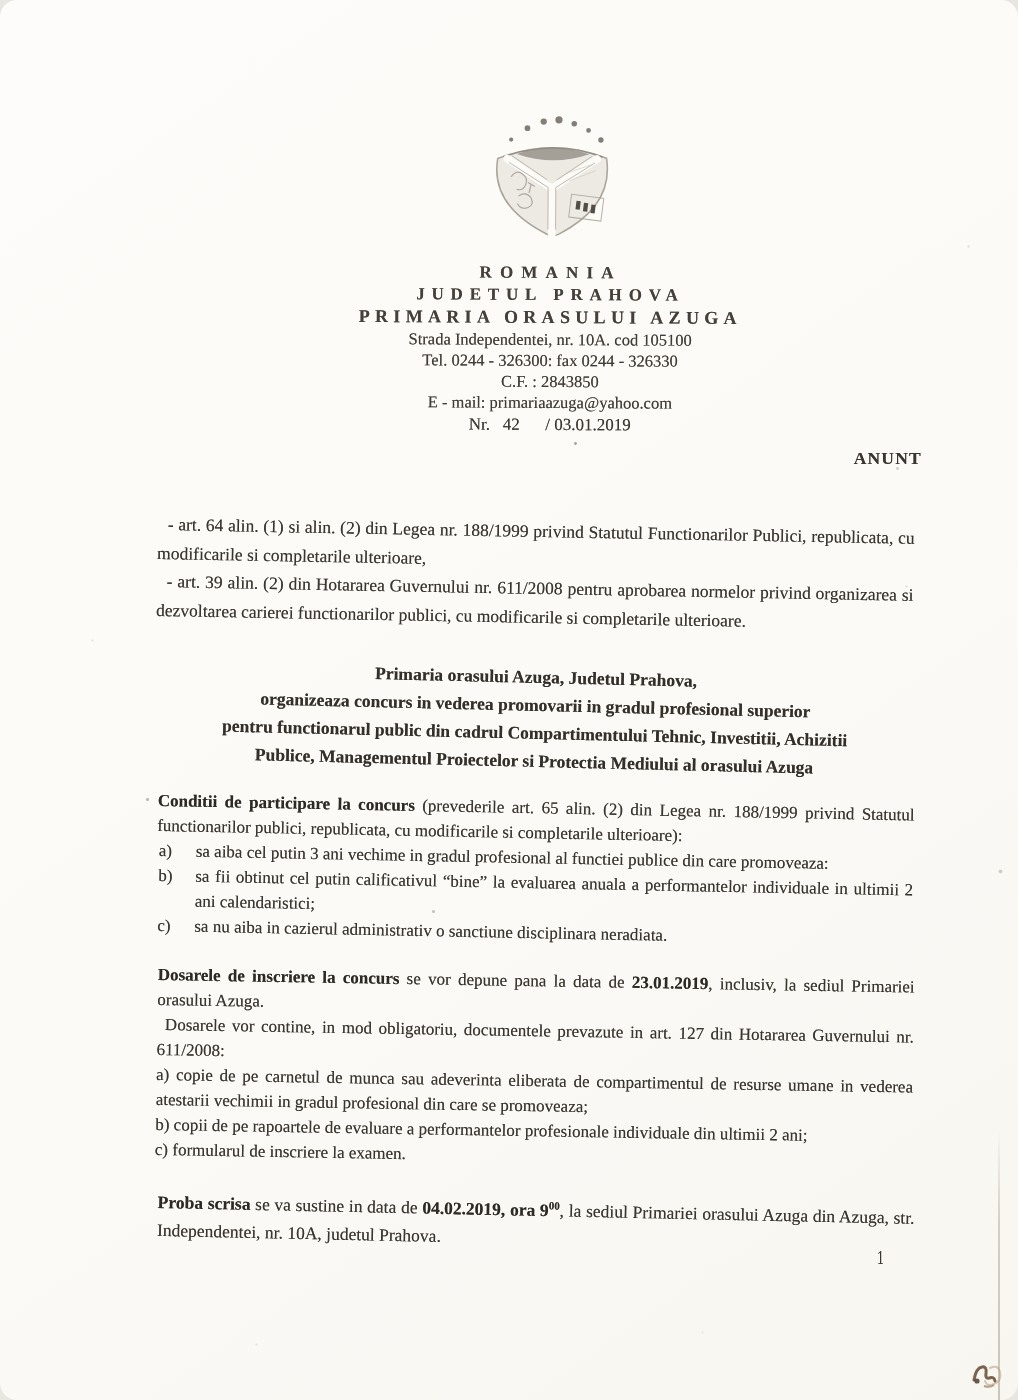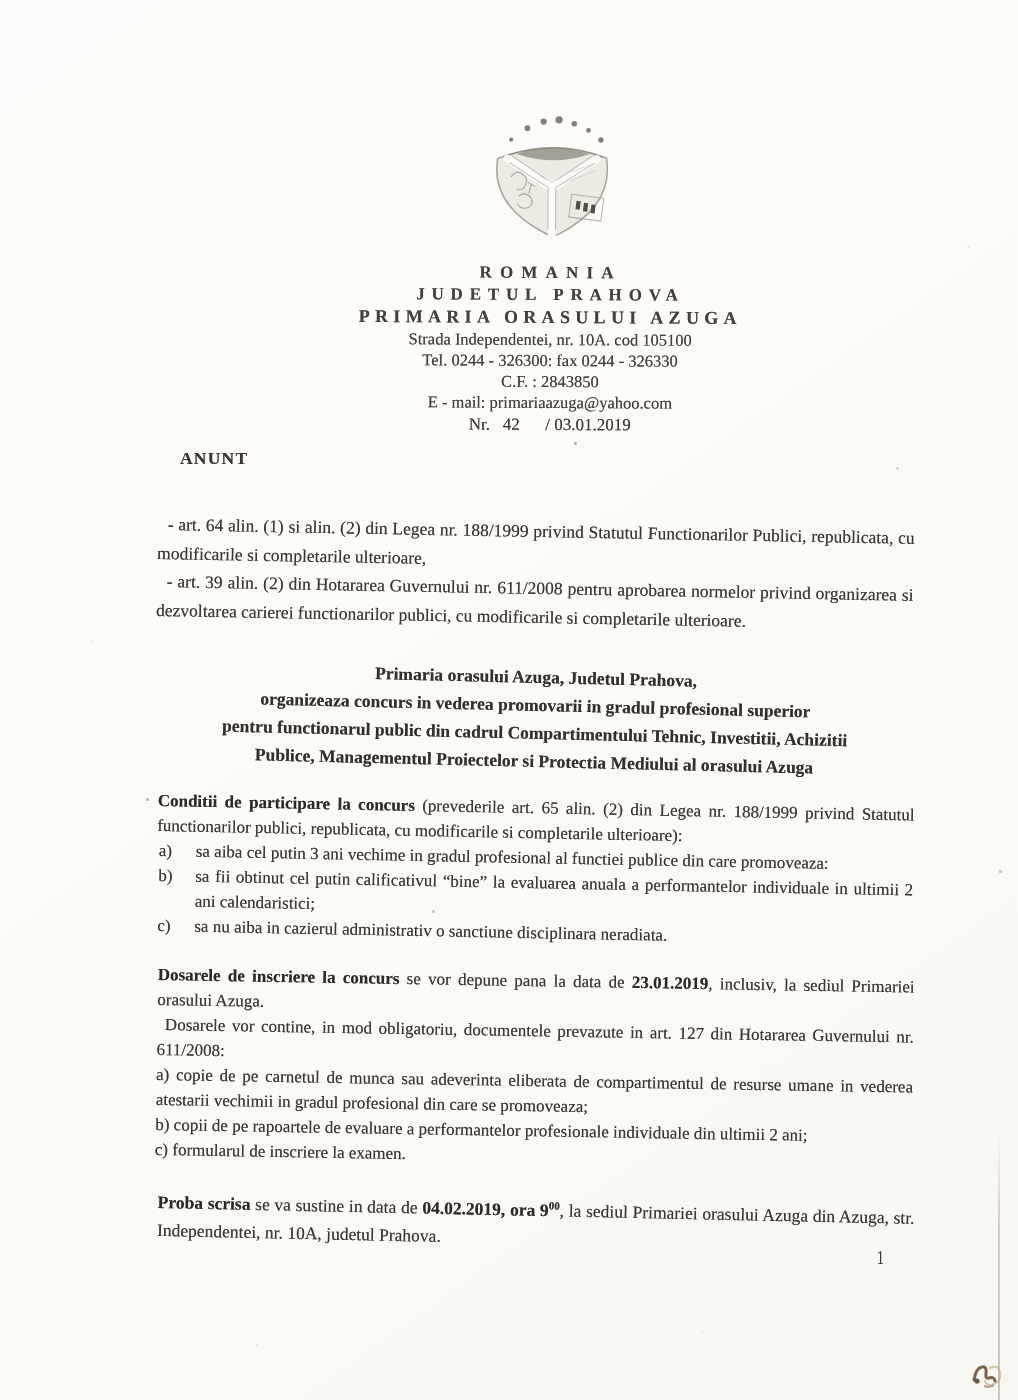--- a/index.html
+++ b/index.html
@@ -2,34 +2,35 @@
 <html><head>
 <meta charset="utf-8">
 <style>
   html,body{margin:0;padding:0;background:#e8e6e1;}
   .page{
     position:relative;width:1018px;height:1400px;margin:0 auto;
     background:linear-gradient(145deg,#fdfcfa 0%,#fbfaf6 55%,#f8f6f1 100%);
     overflow:hidden;
     font-family:"Liberation Serif","DejaVu Serif",serif;
     color:#39352f;
+    border-radius:17px;
   }
   .doc{position:absolute;inset:0;filter:blur(0.25px);}
   .ink{text-shadow:0 0 0.5px rgba(60,54,47,.65);}
   
   .letterhead{position:absolute;top:0;left:172px;width:760px;text-align:center;transform:rotate(.3deg);transform-origin:50% 0;}
   .crest{margin-top:114px;}
   .lh-country{margin-top:18px;font-size:17px;font-weight:bold;letter-spacing:.48em;line-height:22px;color:#45413a;}
   .lh-county{font-size:17px;font-weight:bold;letter-spacing:.40em;line-height:22px;color:#45413a;}
   .lh-inst{font-size:18px;font-weight:bold;letter-spacing:.295em;line-height:23px;color:#45413a;}
   .lh-line{font-size:16.5px;line-height:21px;color:#413d36;}
   .lh-email{font-size:16.5px;line-height:22px;color:#413d36;}
   .lh-number{font-size:17px;line-height:22px;white-space:pre;color:#3b3731;}
   
-  .title{position:absolute;top:448px;left:180px;width:760px;text-align:left;
+  .title{position:absolute;top:448px;left:162px;width:760px;text-align:right;
          font-size:17.5px;font-weight:bold;letter-spacing:.07em;color:#3a362f;}
   
   .sec{position:absolute;left:158px;width:757px;font-size:17.5px;}
   .sec p{margin:0;text-align:justify;}
   .sec-legal{top:510px;line-height:28.5px;transform:rotate(1.05deg);transform-origin:0 0;}
   .sec-legal p{text-indent:10px;}
   .sec-announce{top:654px;line-height:28px;font-weight:bold;text-align:center;
                 transform:rotate(1.35deg);transform-origin:0 0;color:#332f29;}
   .sec-cond{top:788px;line-height:25px;font-size:17px;transform:rotate(1.1deg);transform-origin:0 0;}
   .cond-item{position:relative;padding-left:39px;}

